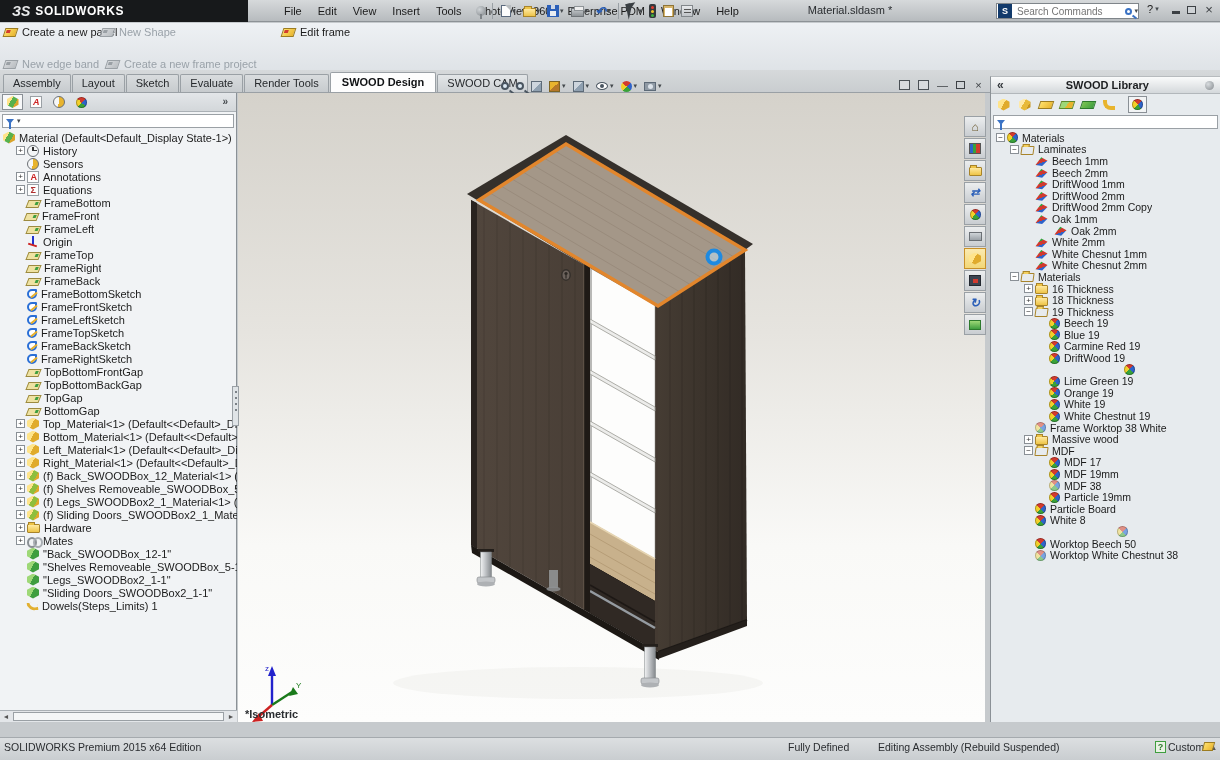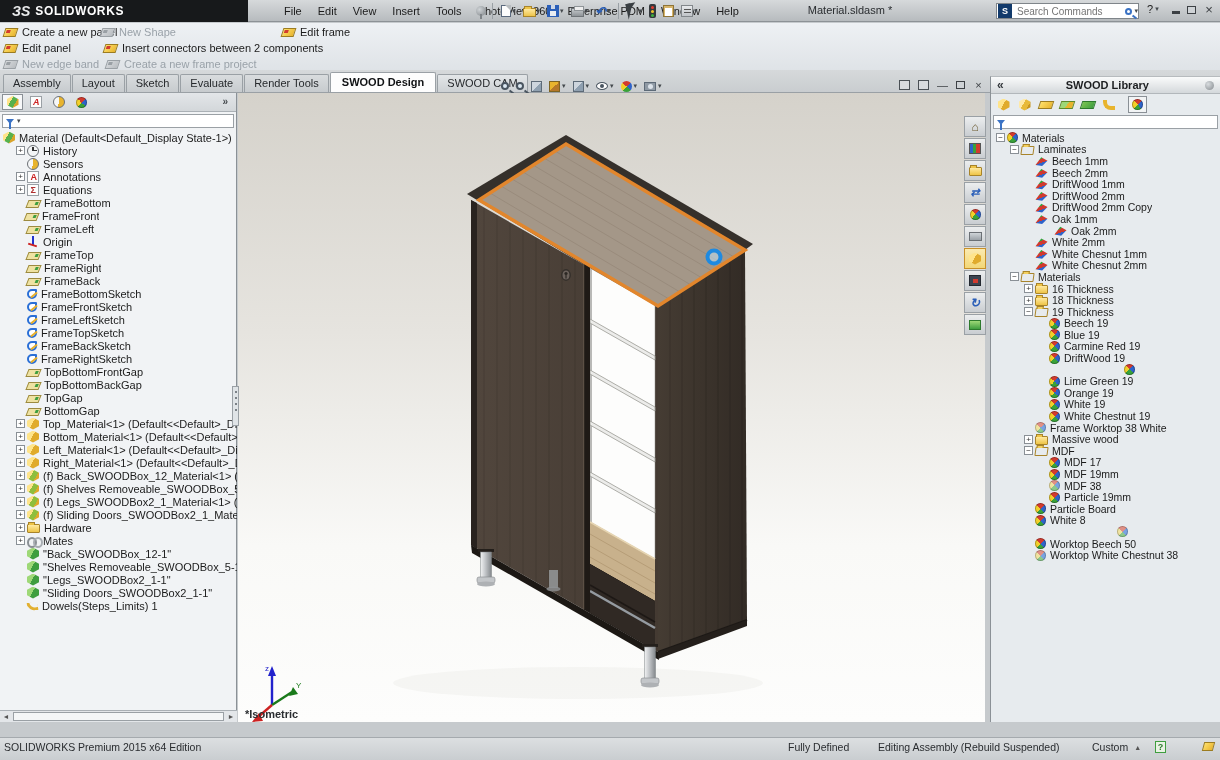--- a/index.html
+++ b/index.html
@@ -214,21 +214,21 @@
     border-top:1px solid #9aa0a5;display:flex;align-items:flex-end;}
   .sheet-nav{display:flex;align-items:center;gap:3px;padding:0 4px 2px 3px;color:#9aa0a6;font-size:7px;}
   .sheet-tab{font-size:10.5px;padding:1px 10px 2px;border:1px solid #9aa0a5;border-bottom:none;
     background:linear-gradient(#dcdfe1,#c8ccd0);border-radius:2px 2px 0 0;margin-right:1px;color:#2a2d30;}
   .sheet-tab.active{background:#f5f6f7;font-weight:bold;}
   #status-bar{position:absolute;left:0;top:737px;width:1220px;height:23px;background:linear-gradient(#dcdfe1,#c9cdd0);
     border-top:1px solid #a5aaae;font-size:10.5px;color:#2a2d30;}
   #status-app{position:absolute;left:4px;top:3px;}
   #status-defined{position:absolute;left:788px;top:3px;}
   #status-mode{position:absolute;left:878px;top:3px;}
-  #status-config{position:absolute;left:1092px;top:3px;display:flex;gap:6px;align-items:center;}
+  #status-config{position:absolute;left:1168px;top:3px;display:flex;gap:6px;align-items:center;}
   #status-config .up{font-size:7px;color:#555;}
   #status-q{position:absolute;left:1155px;top:3px;width:11px;height:12px;background:#e9f2e4;border:1px solid #3f9e3f;
     color:#2d7a2d;font-size:9px;font-weight:bold;text-align:center;line-height:11px;}
   #status-tag{position:absolute;left:1203px;top:4px;width:11px;height:9px;background:linear-gradient(120deg,#ffe06a,#e8b42e);
     border:1px solid #9c7c20;transform:skewX(-15deg);}
 </style>
 </head>
 <body>
 
 <div id="app">
@@ -312,30 +312,20 @@
           <i class="ic-swood"></i>
           <span>Create a new panel</span>
         </span>
         <span class="tb-item disabled" style="left: 101px;">
           <i class="ic-swood"></i>
           <span>New Shape</span>
         </span>
         <span class="tb-item" style="left: 282px;">
           <i class="ic-swood"></i>
           <span>Edit frame</span>
-        </span>
-      </div>
-      <div class="tb-row" style="top: 19px;">
-        <span class="tb-item" style="left: 4px;">
-          <i class="ic-swood"></i>
-          <span>Edit panel</span>
-        </span>
-        <span class="tb-item" style="left: 104px;">
-          <i class="ic-swood"></i>
-          <span>Insert connectors between 2 components</span>
         </span>
       </div>
       <div class="tb-row" style="top: 35px;">
         <span class="tb-item disabled" style="left: 4px;">
           <i class="ic-swood"></i>
           <span>New edge band</span>
         </span>
         <span class="tb-item disabled" style="left: 106px;">
           <i class="ic-swood"></i>
           <span>Create a new frame project</span>

